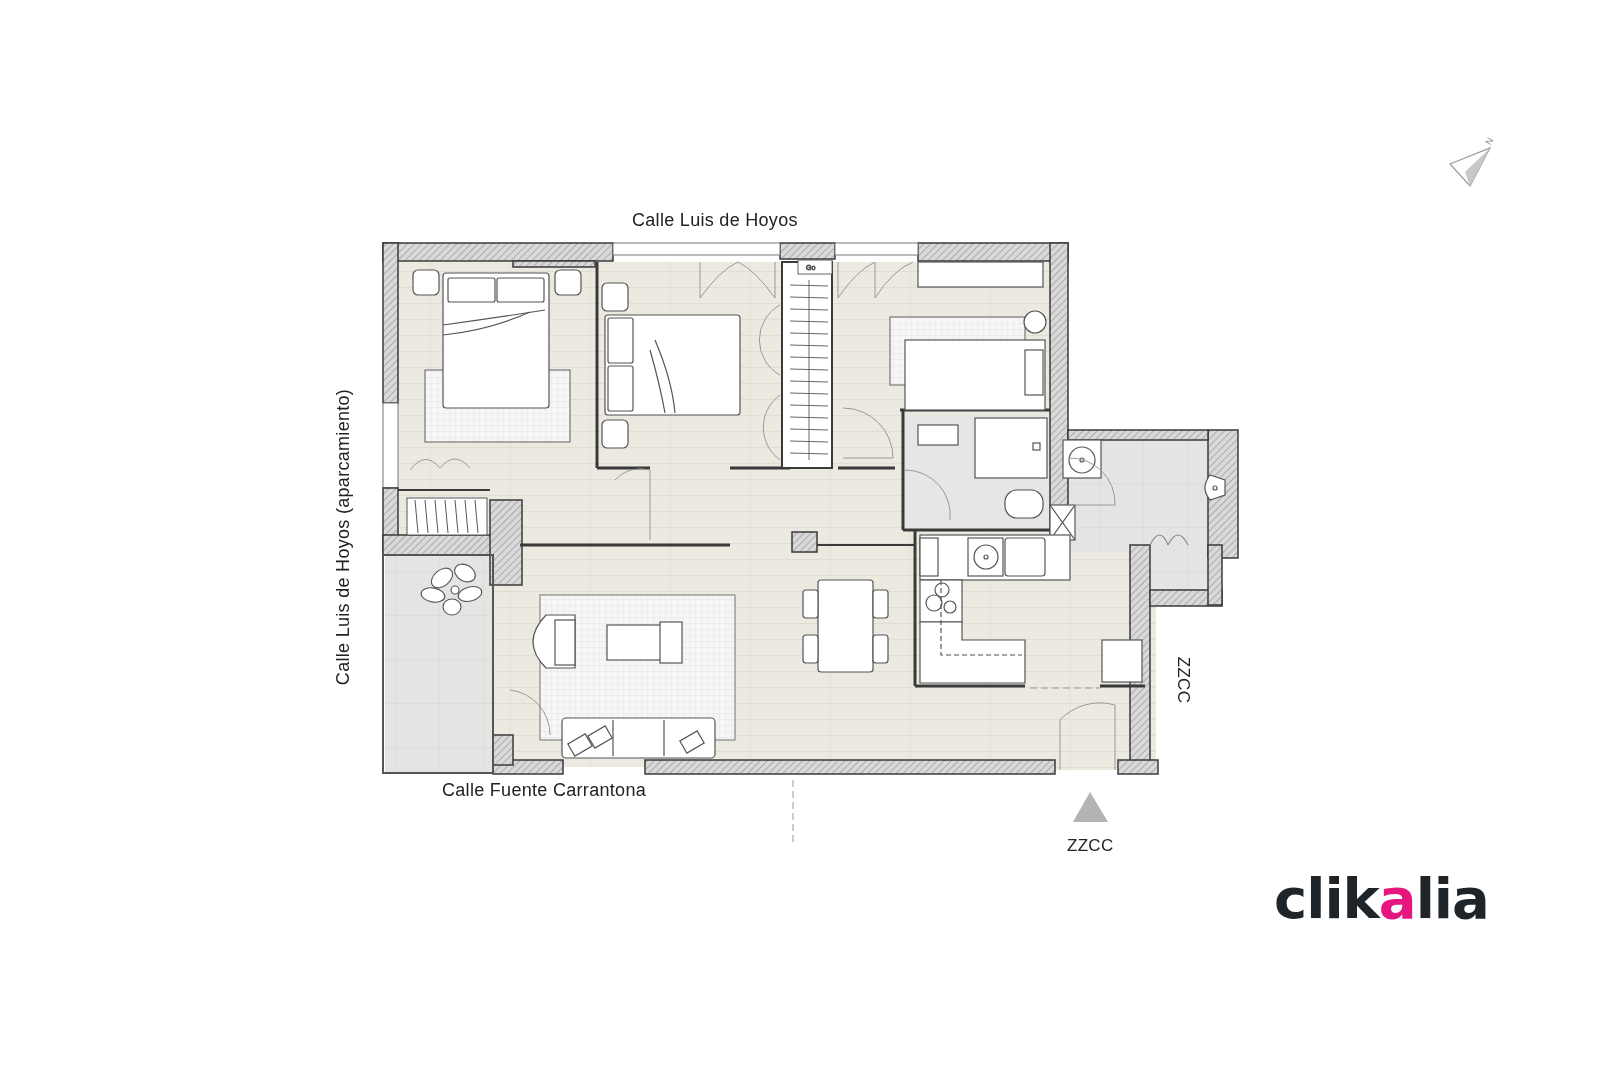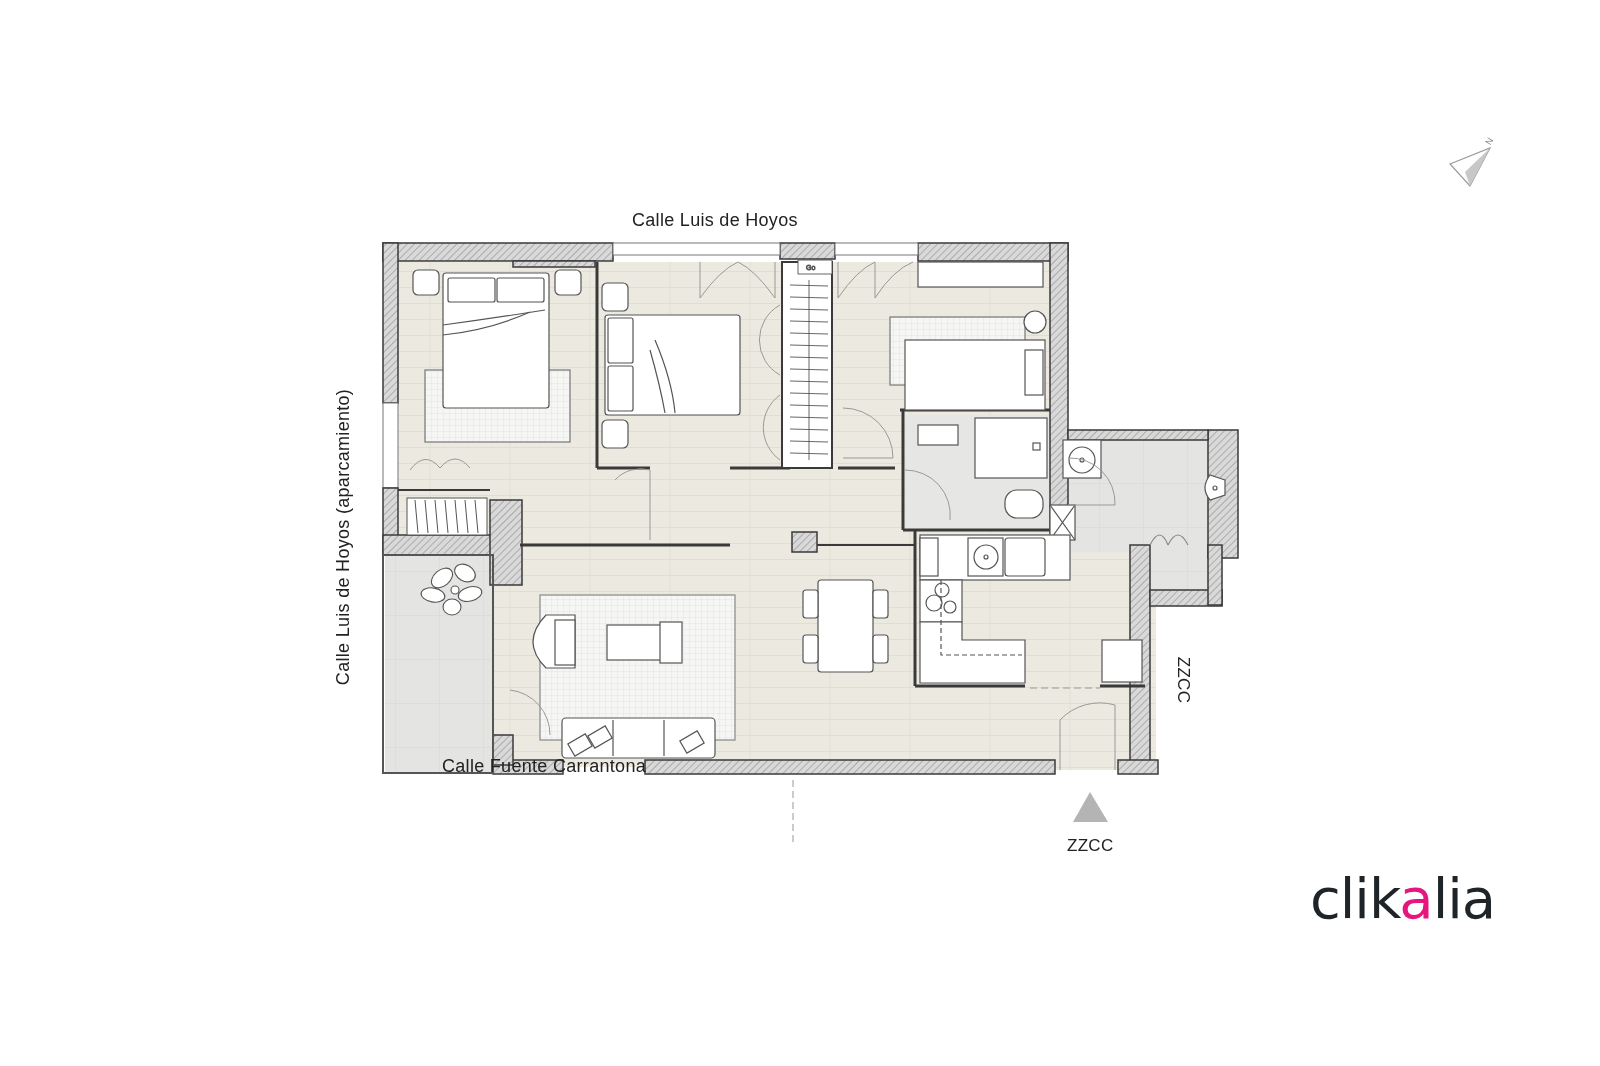--- a/index.html
+++ b/index.html
@@ -1,24 +1,24 @@
 <!DOCTYPE html>
 <html><head>
 <meta charset="utf-8">
 <style>
   html, body { margin:0; padding:0; background:#ffffff; }
   body { width:1600px; height:1066px; position:relative; overflow:hidden; font-family:"Liberation Sans", sans-serif; }
   #stage { position:absolute; left:0; top:0; width:1600px; height:1066px; }
   .label { position:absolute; color:#222; font-size:18px; letter-spacing:0.3px; white-space:nowrap; font-family:"Liberation Sans", sans-serif; }
   .label-top { left:632px; top:210px; }
-  .label-bottom { left:442px; top:756px; }
+  .label-bottom { left:442px; top:780px; }
   .label-left { left:343px; top:537px; transform:translate(-50%,-50%) rotate(-90deg); }
   .label-right { left:1183px; top:680px; transform:translate(-50%,-50%) rotate(90deg); font-size:17px; }
   .label-entry { left:1067px; top:836px; font-size:17px; }
-  .logo { position:absolute; left:1274px; top:866px; font-size:56px; font-weight:normal; color:#1f2428; letter-spacing:-1px; font-family:"DejaVu Sans", sans-serif;margin-left:36px; }
+  .logo { position:absolute; left:1274px; top:866px; font-size:56px; font-weight:bold; color:#1f2428; letter-spacing:-1px; font-family:"DejaVu Sans", sans-serif; }
   .logo .accent { color:#e5177e; }
 </style>
 </head>
 <body>
 
 <div id="stage">
 <svg width="1600" height="1066" viewBox="0 0 1600 1066" xmlns="http://www.w3.org/2000/svg">
   <defs>
     <pattern id="hatch" patternUnits="userSpaceOnUse" width="5" height="5" patternTransform="rotate(45)">
       <rect width="5" height="5" fill="#d9d9d9"></rect>

